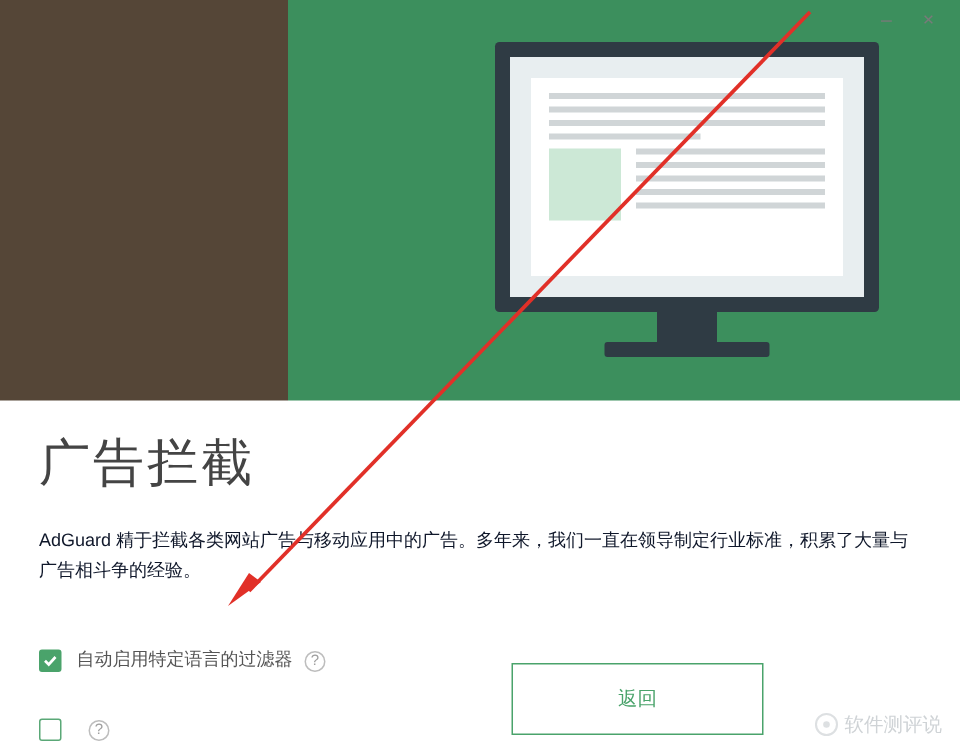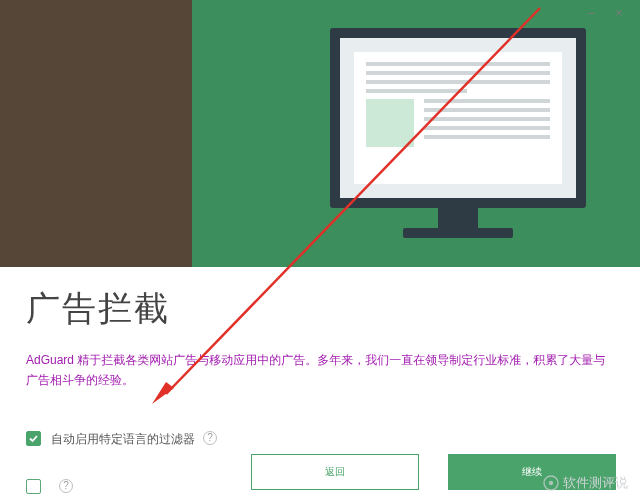--- a/index.html
+++ b/index.html
@@ -13,29 +13,29 @@
   .doc-block { background: #fff; width: 100%; height: 100%; padding: 10px 12px; }
   .tline { height: 4px; background: #d0d5d7; margin-bottom: 5px; }
   .tline.sh { width: 55%; }
   .cols { display: flex; gap: 10px; margin-top: 6px; }
   .thumb { width: 48px; height: 48px; background: #cce8d6; }
   .col-lines { flex: 1; }
   .mon-stand { width: 40px; height: 22px; background: #2f3b44; margin: -2px auto 0; }
   .mon-base { width: 110px; height: 10px; background: #2f3b44; margin: 0 auto; border-radius: 2px; }
   .content { position: absolute; top: 286px; left: 26px; right: 24px; }
   h1 { font-size: 34px; font-weight: 300; color: #444; letter-spacing: 2px; margin-bottom: 18px; }
-  .desc { font-size: 12px; color: #a21caf; line-height: 1.7; margin-bottom: 40px; max-width: 580px; }
-  .opt { display: flex; align-items: flex-start; font-size: 12px; color: #555; margin-bottom: 10px; margin-top: 31px; }
+  .desc { font-size: 12px; color: #0f172a; line-height: 1.7; margin-bottom: 40px; max-width: 580px; }
+  .opt { display: flex; align-items: flex-end; font-size: 12px; color: #555; margin-bottom: 10px; margin-top: 31px; }
   .cb { width: 15px; height: 15px; border: 1px solid #5aa877; border-radius: 2px; margin-right: 10px; display: flex; align-items: center; justify-content: center; cursor: pointer; }
   .cb.on { background: #4aa36b; border-color: #4aa36b; }
   .cb.on svg { display: block; }
   .cb svg { display: none; }
   .qm { display: inline-flex; justify-content: center; align-items: center; width: 14px; height: 14px; border: 1px solid #bdbdbd; border-radius: 50%; color: #9e9e9e; font-size: 10px; margin-left: 8px; cursor: pointer; }
   .buttons { position: absolute; bottom: 14px; left: 0; width: 640px; display: flex; justify-content: center; gap: 12px; padding-left: 210px; }
-  .btn { width: 168px; height: 36px; font-size: 10px; display: flex; justify-content: center; align-items: center; cursor: pointer; margin-left: 17px; }
+  .btn { width: 168px; height: 48px; font-size: 13px; display: flex; justify-content: center; align-items: center; cursor: pointer; }
   .btn.back { background: #fff; border: 1px solid #4aa36b; color: #4aa36b; }
   .btn.next { background: #4aa36b; color: #fff; border: 1px solid #4aa36b; }
   .arrow { position: absolute; top: 6px; left: 152px; width: 390px; height: 398px; pointer-events: none; z-index: 15; }
   .watermark { position: absolute; bottom: 12px; right: 12px; font-size: 13px; color: #cfd3d6; display: flex; align-items: center; gap: 4px; z-index: 25; }
   .watermark svg { opacity: 0.7; }
 </style>
 </head>
 <body>
 
 <div class="titlebar">
@@ -92,21 +92,20 @@
   <div class="opt">
     <span class="cb">
       
     </span>
     <span class="qm">?</span>
   </div>
 </div>
 
 <div class="buttons">
   <div class="btn back">返回</div>
-  <div class="btn next">继续</div>
 </div>
 
 <div class="watermark">
   <svg width="16" height="16" viewBox="0 0 16 16">
       <circle cx="8" cy="8" r="7" fill="none" stroke="#cfd3d6" stroke-width="1.4"></circle>
       <circle cx="8" cy="8" r="2.2" fill="#cfd3d6"></circle>
     </svg>
   <span>软件测评说</span>
 </div>
 

